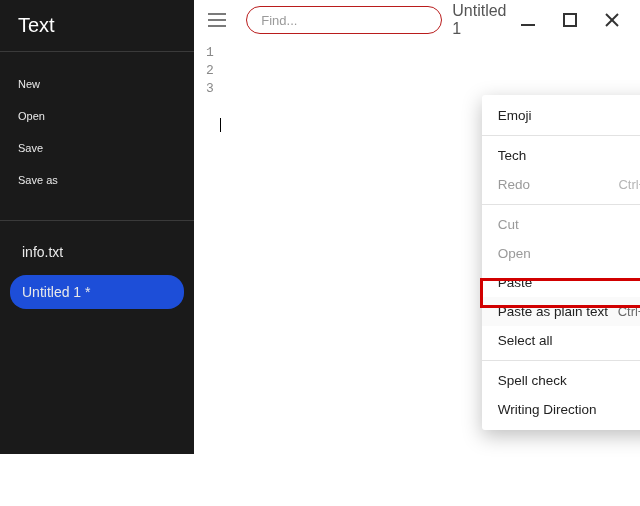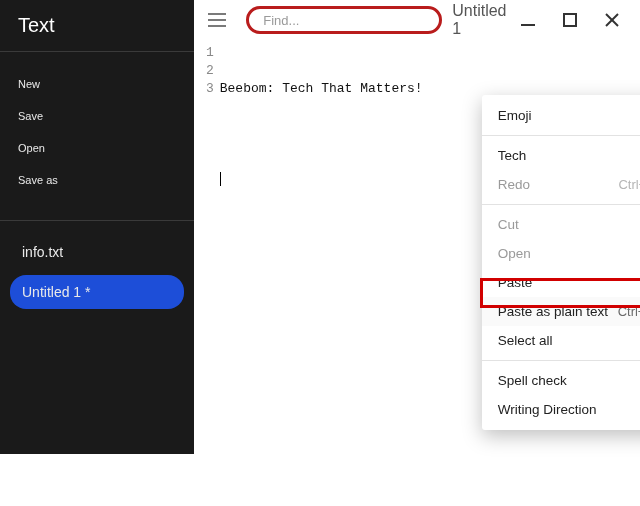--- a/index.html
+++ b/index.html
@@ -13,21 +13,21 @@
 .side-action { padding: 10px 18px; font-size: 11px; color: #e9e9e9; cursor: pointer; }
 .side-divider2 { border: none; border-top: 1px solid #3a3a3a; margin: 14px 0; }
 .file-list { display: flex; flex-direction: column; gap: 6px; padding: 0 10px; }
 .file-item { padding: 9px 12px; font-size: 14px; color: #e9e9e9; border-radius: 16px; cursor: pointer; }
 .file-item.active { background: #1d4ed8; }
 
 .main { flex: 1; position: relative; height: 506px; }
 .topbar { height: 40px; display: flex; align-items: center; gap: 8px; padding: 0 8px; }
 .hamburger { width: 24px; height: 24px; display: flex; flex-direction: column; justify-content: center; gap: 4px; margin-left: 6px; margin-right: 10px; cursor: pointer; }
 .hamburger span { display: block; height: 2px; background: #7a7a7a; width: 18px; }
-.search { flex: 0 0 auto; width: 196px; height: 28px; border: 3px solid #b91c1c; border-radius: 14px; padding: 0 14px; font-size: 13px; color: #333; outline: none; }
+.search { flex: 0 0 auto; width: 196px; height: 28px; border: 1px solid #b91c1c; border-radius: 14px; padding: 0 14px; font-size: 13px; color: #333; outline: none; }
 .search::placeholder { color: #9a9a9a; }
 .doc-title { font-size: 16px; color: #555; margin-left: 2px; }
 .win-controls { margin-left: auto; display: flex; align-items: center; gap: 22px; padding-right: 10px; }
 .win-btn { width: 20px; height: 20px; display: flex; align-items: center; justify-content: center; color: #333; cursor: pointer; }
 .win-min { width: 14px; height: 2px; background: #333; display: block; margin-top: 10px; }
 .win-max { width: 14px; height: 14px; border: 2px solid #333; display: block; }
 .win-close svg { width: 16px; height: 16px; }
 
 .editor { position: relative; display: flex; padding-top: 4px; }
 .gutter { width: 26px; text-align: right; color: #888; font-family: "Courier New", monospace; font-size: 13px; line-height: 18px; padding-right: 6px; user-select: none; }
@@ -45,22 +45,22 @@
 .red-box { position: absolute; border: 3px solid #d10000; pointer-events: none; }
 </style>
 </head>
 <body>
 
 <div class="sidebar">
   <div class="sidebar-title">Text</div>
   <hr class="side-divider">
   <div class="side-actions">
     <div class="side-action">New</div>
+    <div class="side-action">Open</div>
     <div class="side-action">Save</div>
-    <div class="side-action">Open</div>
     <div class="side-action">Save as</div>
   </div>
   <hr class="side-divider2">
   <div class="file-list">
     <div class="file-item">info.txt</div>
     <div class="file-item active">Untitled 1 *</div>
   </div>
 </div>
 
 <div class="main">
@@ -88,21 +88,20 @@
     </div>
   </div>
 
   <div class="editor">
     <div class="gutter">
       <div>1</div>
       <div>2</div>
       <div>3</div>
     </div>
     <div class="code">
-      <div>Beebom: Tech That Matters!</div>
       <div></div>
       <div><span class="cursor"></span></div>
     </div>
   </div>
 
   <div class="ctx-menu">
     <div class="ctx-item">
       <span class="ctx-label">Emoji</span>
     </div>
     <hr class="ctx-sep">

